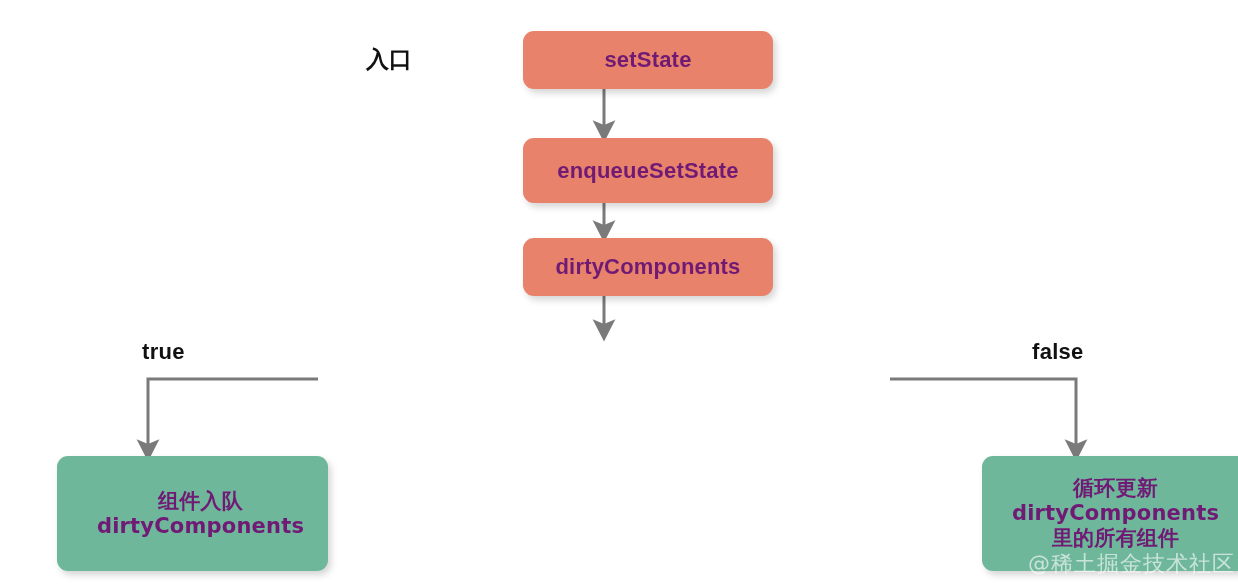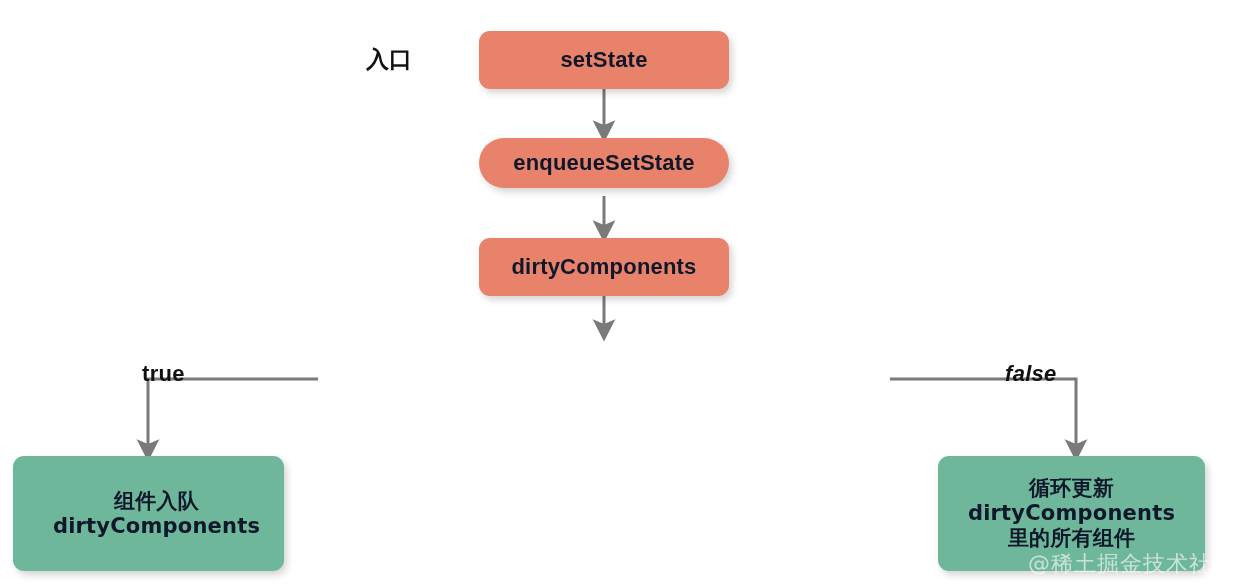--- a/index.html
+++ b/index.html
@@ -25,24 +25,25 @@
     height: 587px;
     pointer-events: none;
   }
   .node {
     position: absolute;
     box-sizing: border-box;
     display: flex;
     align-items: center;
     justify-content: center;
     text-align: center;
-    color: #0f172a;
+    color: #701a75;
     font-weight: bold;
     line-height: 1.18;
     letter-spacing: 0.2px;
+    margin-left: 44px;
   }
   .node.process {
     border-radius: 11px;
     box-shadow: 3px 4px 7px rgba(0,0,0,0.17);
   }
   .node-label {
     display: block;
     width: 100%;
     white-space: pre-line;
   }
@@ -68,21 +69,20 @@
     font-size: 21px;
     letter-spacing: 0.2px;
   }
   .branch-label {
     position: absolute;
     color: #111111;
     font-weight: bold;
     font-size: 22px;
     letter-spacing: 0.3px;
     white-space: nowrap;
-    margin-top: 22px;
   }
   .entry-label {
     position: absolute;
     color: #111111;
     font-weight: bold;
     font-size: 23px;
     white-space: nowrap;
     font-family: Liberation Mono, monospace;
   }
   .watermark {
@@ -129,32 +129,32 @@
       <polyline points="890,379 1076,379 1076,450" fill="none" stroke="#7A7A7A" stroke-width="3" marker-end="url(#arrowhead)"></polyline>
     </g>
   </svg>
 
   <div class="entry-label" style="left:366px; top:44px;">入口</div>
 
   <div class="node process" style="left:479px; top:31px; width:250px; height:58px; background:#E8826A; font-size:22px;">
     <span class="node-label">setState</span>
   </div>
 
-  <div class="node process" style="left:479px; top:138px; width:250px; height:50px; background:#E8826A; font-size:22px;border-radius:25px;">
+  <div class="node process" style="left:479px; top:138px; width:250px; height:65px; background:#E8826A; font-size:22px;">
     <span class="node-label">enqueueSetState</span>
   </div>
 
   <div class="node process" style="left:479px; top:238px; width:250px; height:58px; background:#E8826A; font-size:22px;">
     <span class="node-label">dirtyComponents</span>
   </div>
 
 
   <div class="branch-label" style="left:142px; top:339px;">true</div>
 
-  <div class="branch-label" style="left:1005px; top:339px;font-style:italic;">false</div>
+  <div class="branch-label" style="left:1032px; top:339px;">false</div>
 
   <div class="node process cjk" style="left:13px; top:456px; width:271px; height:115px; background:#6FB79A; font-size:21px;padding-left:16px;">
     <span class="node-label">组件入队
 dirtyComponents</span>
   </div>
 
   <div class="node process cjk" style="left:938px; top:456px; width:267px; height:115px; background:#6FB79A; font-size:21px;">
     <span class="node-label">循环更新
 dirtyComponents
 里的所有组件</span>

